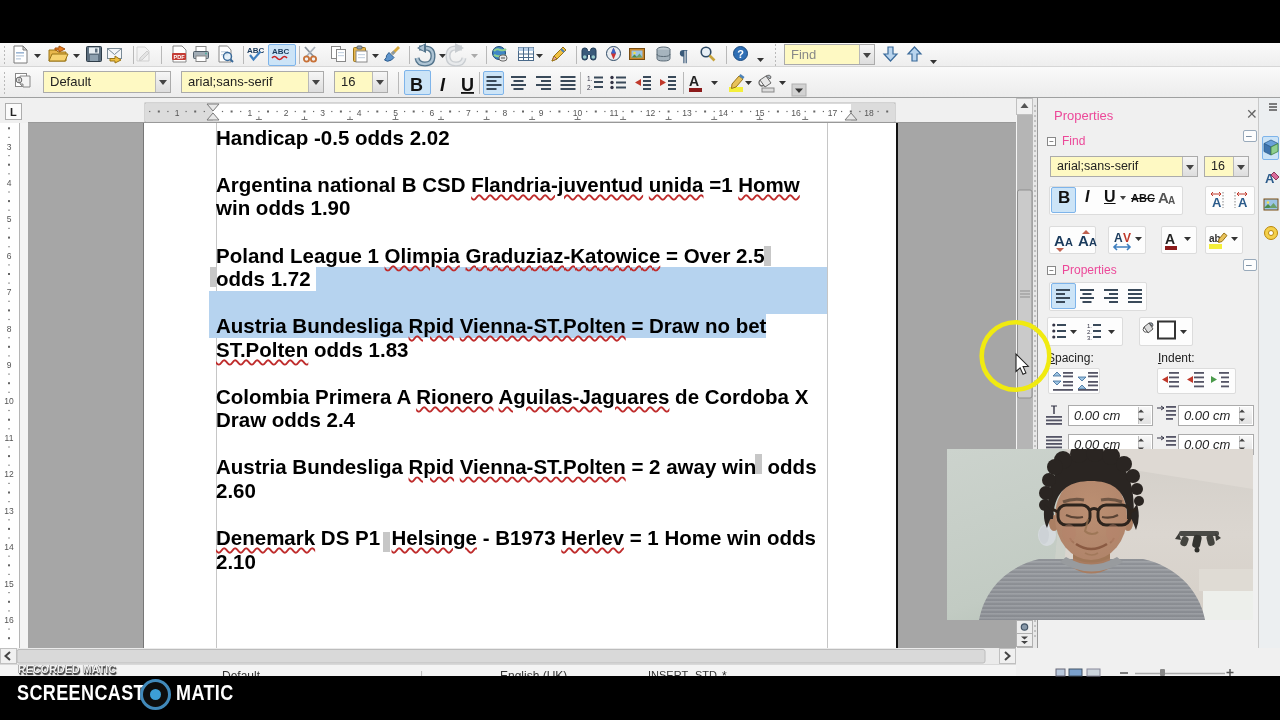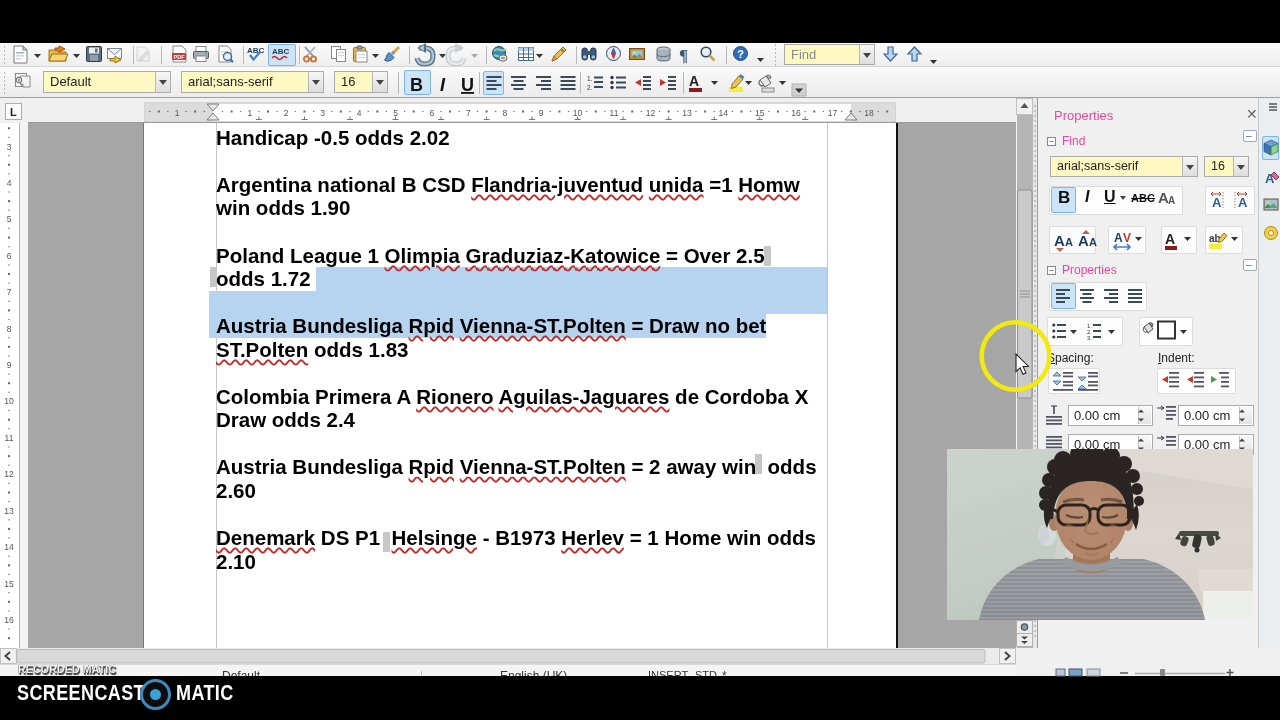--- a/index.html
+++ b/index.html
@@ -40,21 +40,21 @@
 .selrect { position:absolute; background:#b6d3ef; }
 .gmark { position:absolute; background:#c7c7c7; }
 
 
 #sidebar { left:1037px; top:98px; width:221px; height:550px; background:#f0f0f0; border-left:1px solid #9a9a9a; }
 #tabstrip { left:1258px; top:98px; width:22px; height:550px; background:#eceff1; border-left:1px solid #c8c8c8; }
 .sbgroup { position:absolute; background:#fdfdfd; border:1px solid #dcdcdc; border-radius:2px; }
 .sblabel { position:absolute; font-size:12px; color:#222; }
 .sbtitle { position:absolute; font-size:12px; font-weight:normal; color:#ec4899;text-align:right; }
 .spin { position:absolute; background:#fff; border:1px solid #ababab; font-size:13px; color:#222; }
-.spin .tx { position:absolute; left:5px; top:2px; }
+.spin .tx { position:absolute; left:5px; top:2px;font-style:italic; }
 .spin .btns { position:absolute; right:1px; top:1px; bottom:1px; width:13px; background:linear-gradient(#f8f8f8,#e2e2e2); border-left:1px solid #c0c0c0; }
 
 
 #vsb { left:1016px; top:98px; width:17px; height:550px; background:#f1f1f1; border-left:1px solid #dcdcdc; }
 
 
 #webcam { left:947px; top:449px; width:306px; height:171px; background:#c9cfc9; overflow:hidden; z-index:60; }
 
 
 #recwith { position:absolute; left:18px; top:663px; color:#f2f2f2; font-size:10.5px; font-weight:bold; letter-spacing:0.2px; z-index:70;

